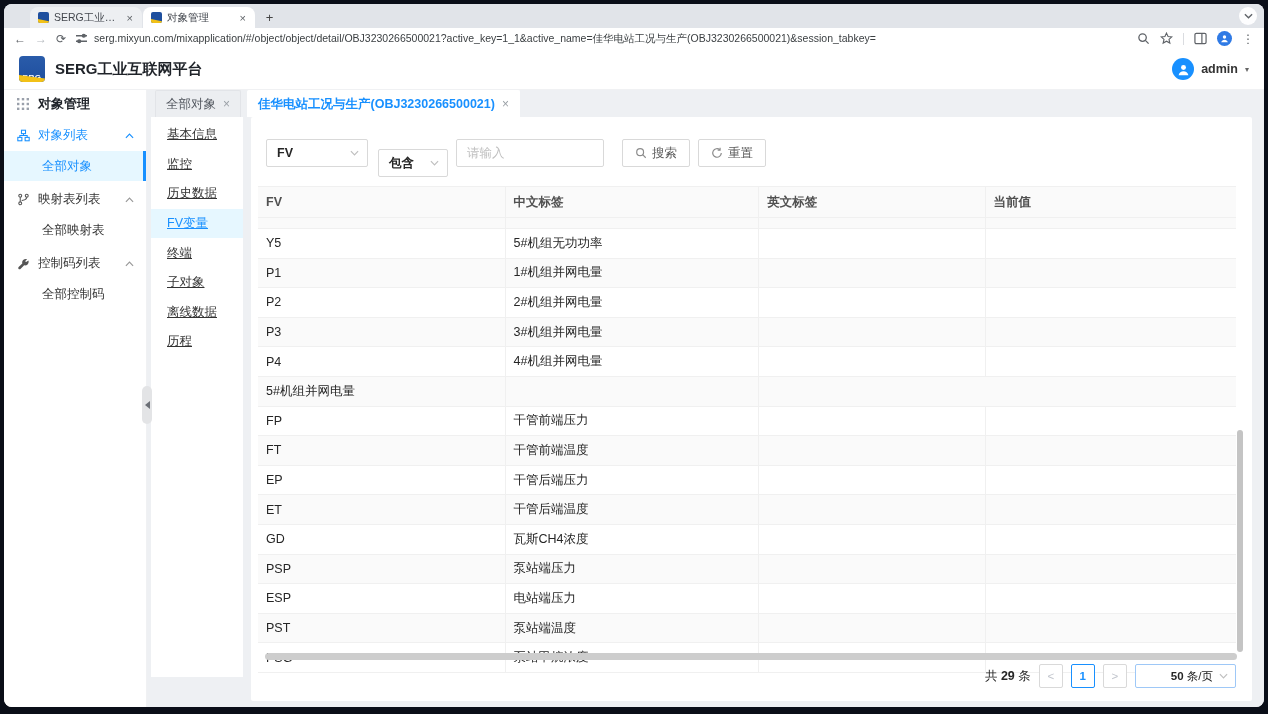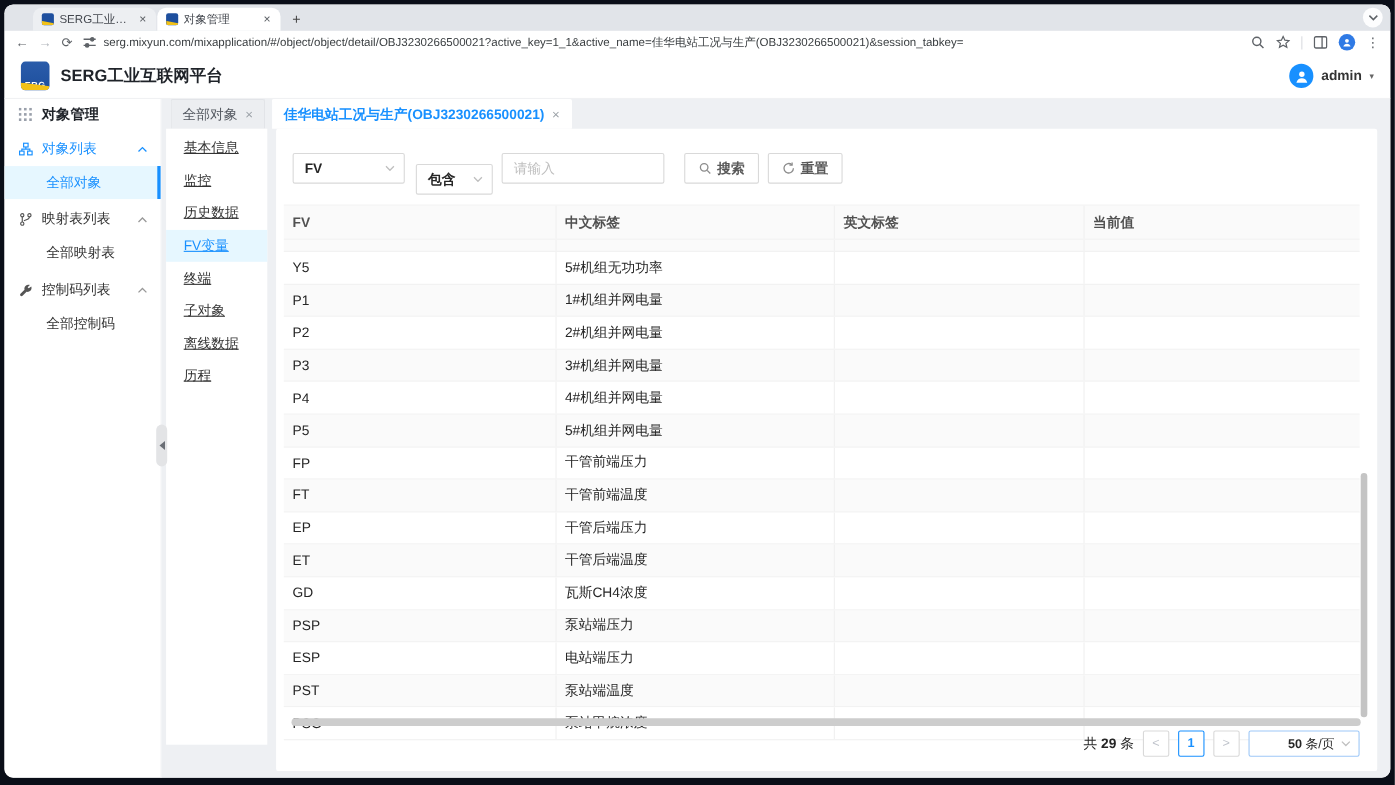--- a/index.html
+++ b/index.html
@@ -67,21 +67,21 @@
 
   
   .toolbar { display:flex; align-items:center; gap:8px; padding:12px 0 0 15px; }
   .sel { height:28px; border:1px solid #d9d9d9; border-radius:2px; background:#fff; display:flex; align-items:center; padding:0 8px 0 10px; font-size:12.5px; color:#262626; }
   .sel .sv { flex:1; font-weight:bold; }
   .sel .chev { color:#bfbfbf; display:flex; }
   .sel1 { width:102px; }
   .sel2 { width:70px; margin-left:2px;margin-top:20px; }
   .tinput { width:148px; height:28px; border:1px solid #d9d9d9; border-radius:2px; padding:0 10px; font-size:12.5px; color:#8b5cf6; font-family:"Liberation Sans", sans-serif; }
   .tinput::placeholder { color:#bfbfbf; }
-  .tbtn { height:28px; padding:0 12px; border:1px solid #d9d9d9; border-radius:2px; background:#fff; display:flex; align-items:center; gap:5px; font-size:12.5px; color:#595959;font-weight:bold; }
+  .tbtn { height:28px; padding:0 12px; border:1px solid #d9d9d9; border-radius:2px; background:#fff; display:flex; align-items:center; gap:5px; font-size:12.5px; color:#595959; }
   .tbtn.search { margin-left:10px; }
   .tbtn .bic { display:flex; color:#8c8c8c; }
 
   
   .table { margin:9px 16px 0 7px; border-top:1px solid #f0f0f0; }
   .trow { display:grid; grid-template-columns:25.31% 25.93% 23.15% 1fr; border-bottom:1px solid #f0f0f0; }
   .trow > div { padding-left:8px; display:flex; align-items:center; border-right:1px solid #f0f0f0; overflow:hidden; white-space:nowrap; }
   .trow > div:last-child { border-right:none; }
   .thead { height:31px; background:#fafafa; font-size:12.5px; font-weight:bold; color:#515151; }
   .tr { height:29.6px; font-size:12.5px; color:#262626; background:#fff; }
@@ -361,21 +361,20 @@
                 <div></div>
                 <div></div>
               </div>
               <div class="trow tr">
                 <div>P4</div>
                 <div>4#机组并网电量</div>
                 <div></div>
                 <div></div>
               </div>
               <div class="trow tr zebra">
-                <div>P5</div>
                 <div>5#机组并网电量</div>
                 <div></div>
                 <div></div>
               </div>
               <div class="trow tr">
                 <div>FP</div>
                 <div>干管前端压力</div>
                 <div></div>
                 <div></div>
               </div>

